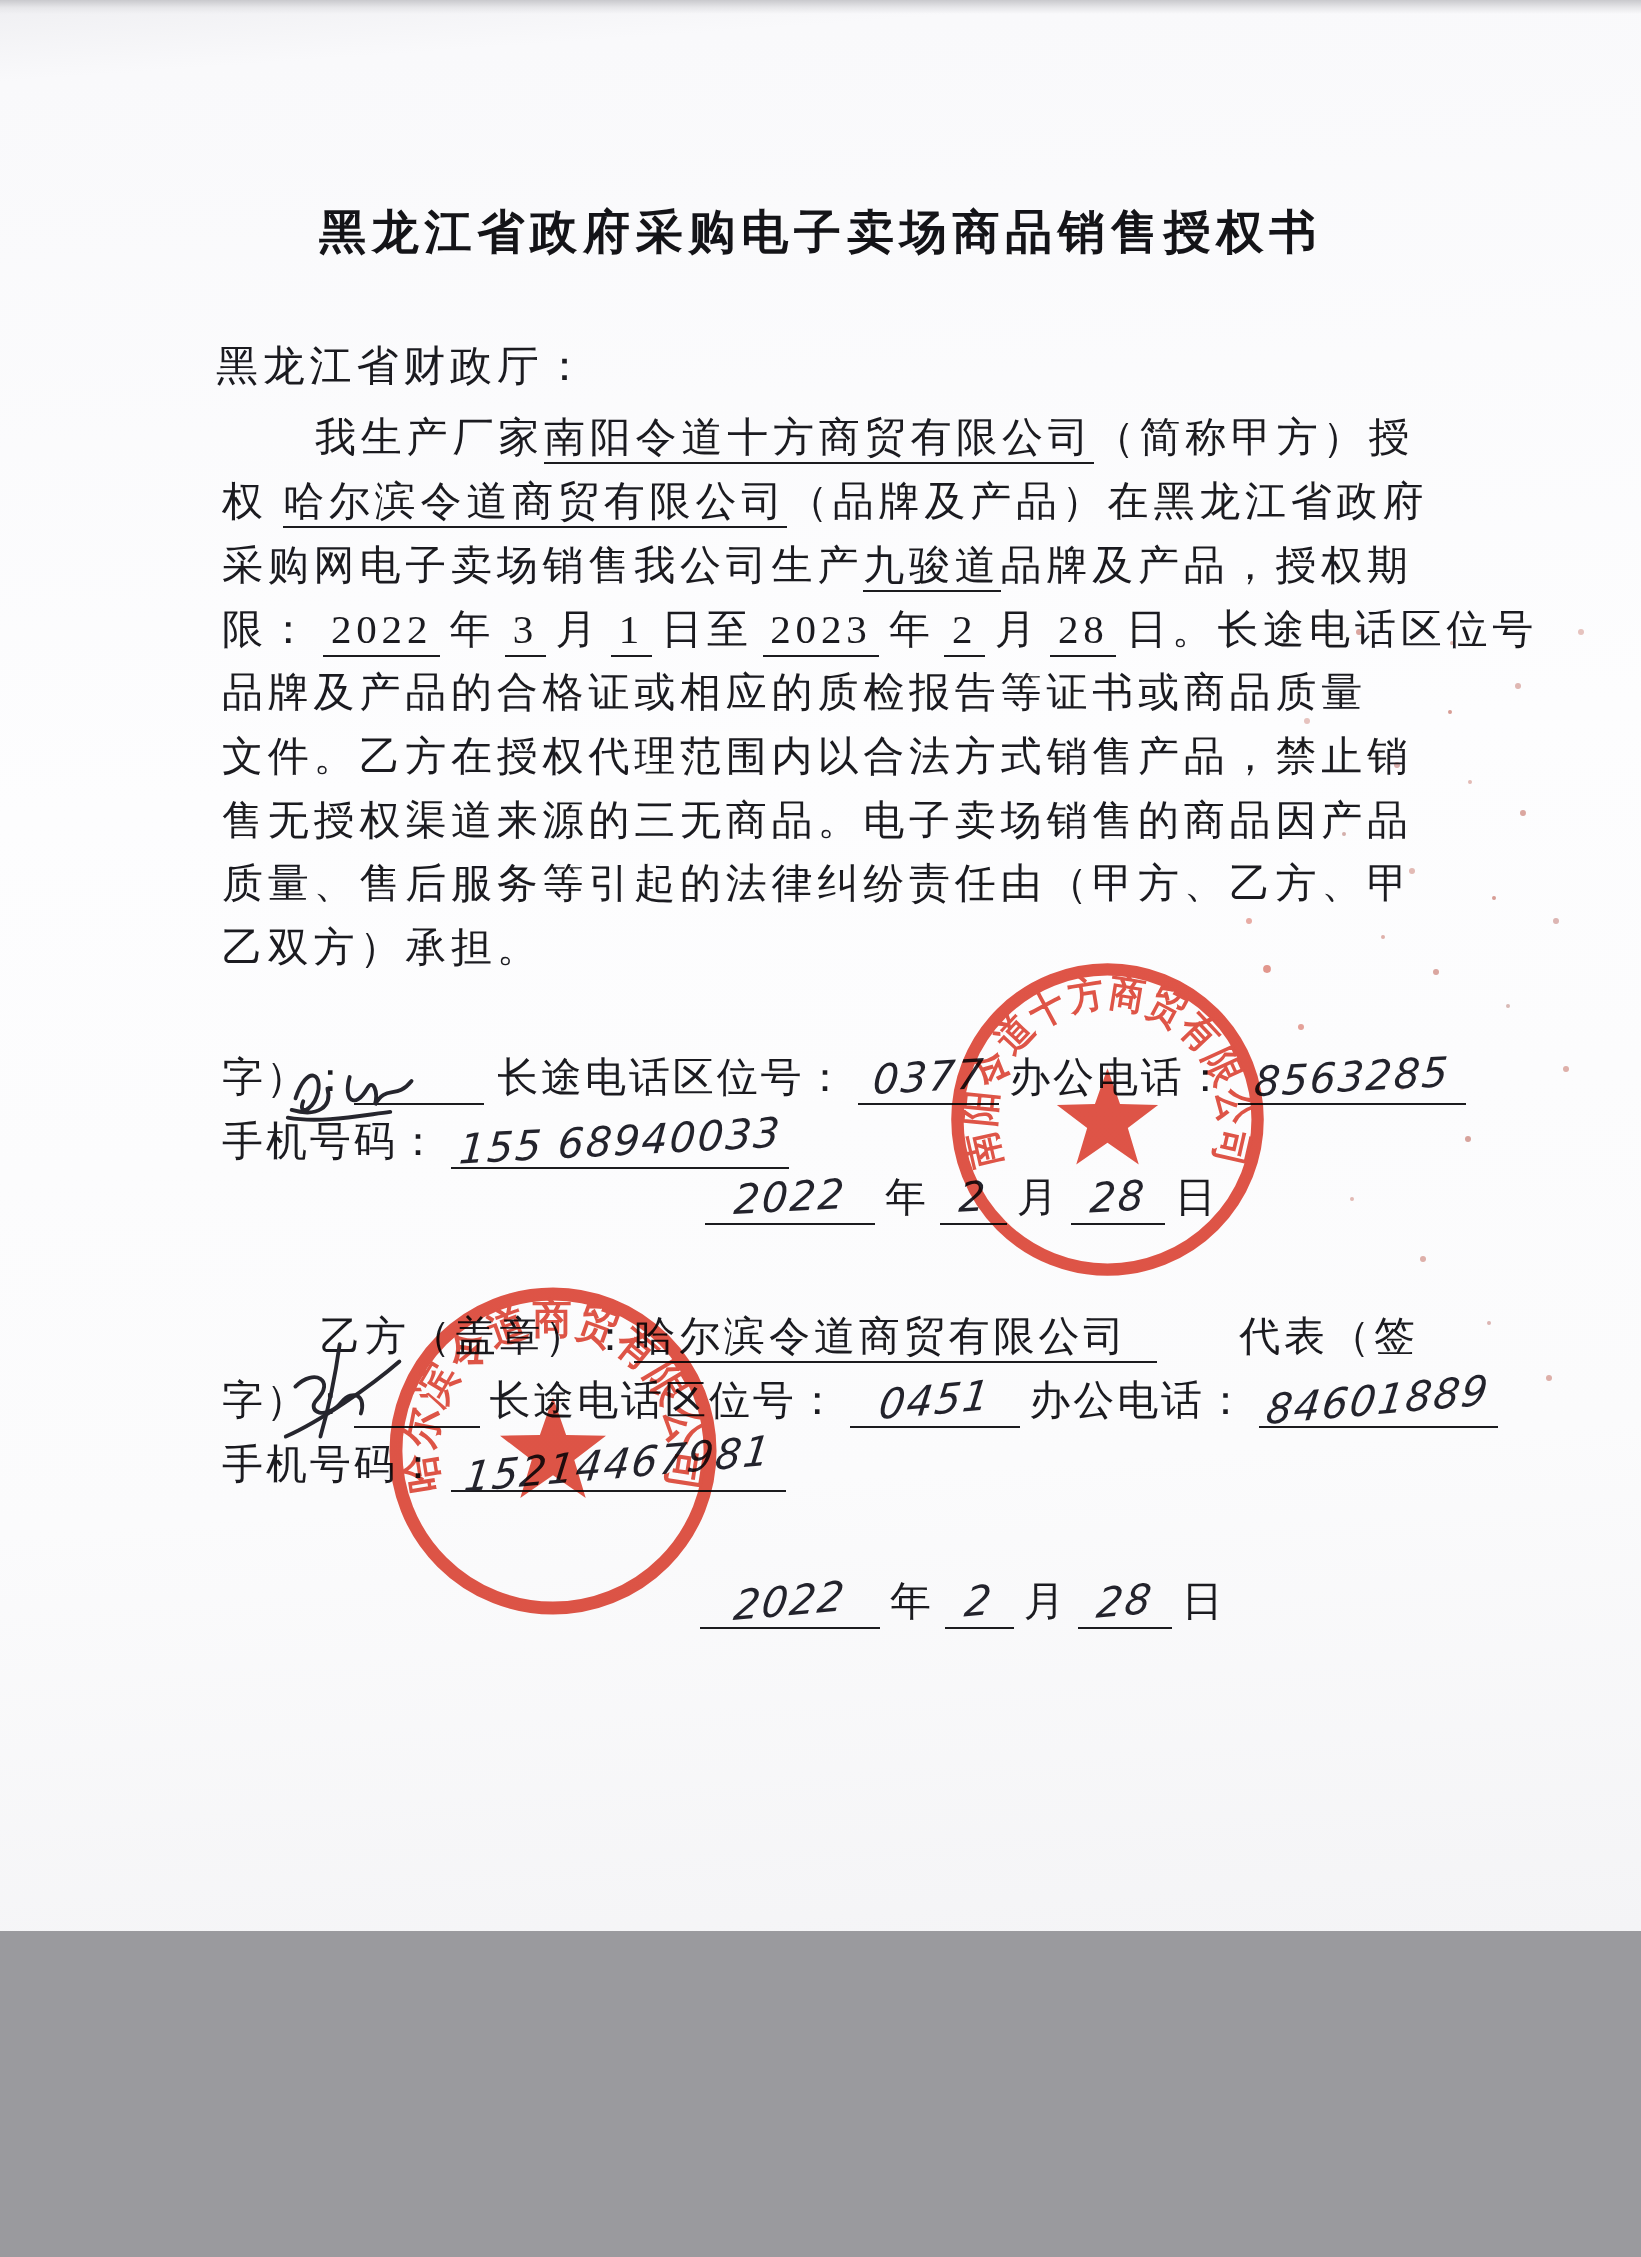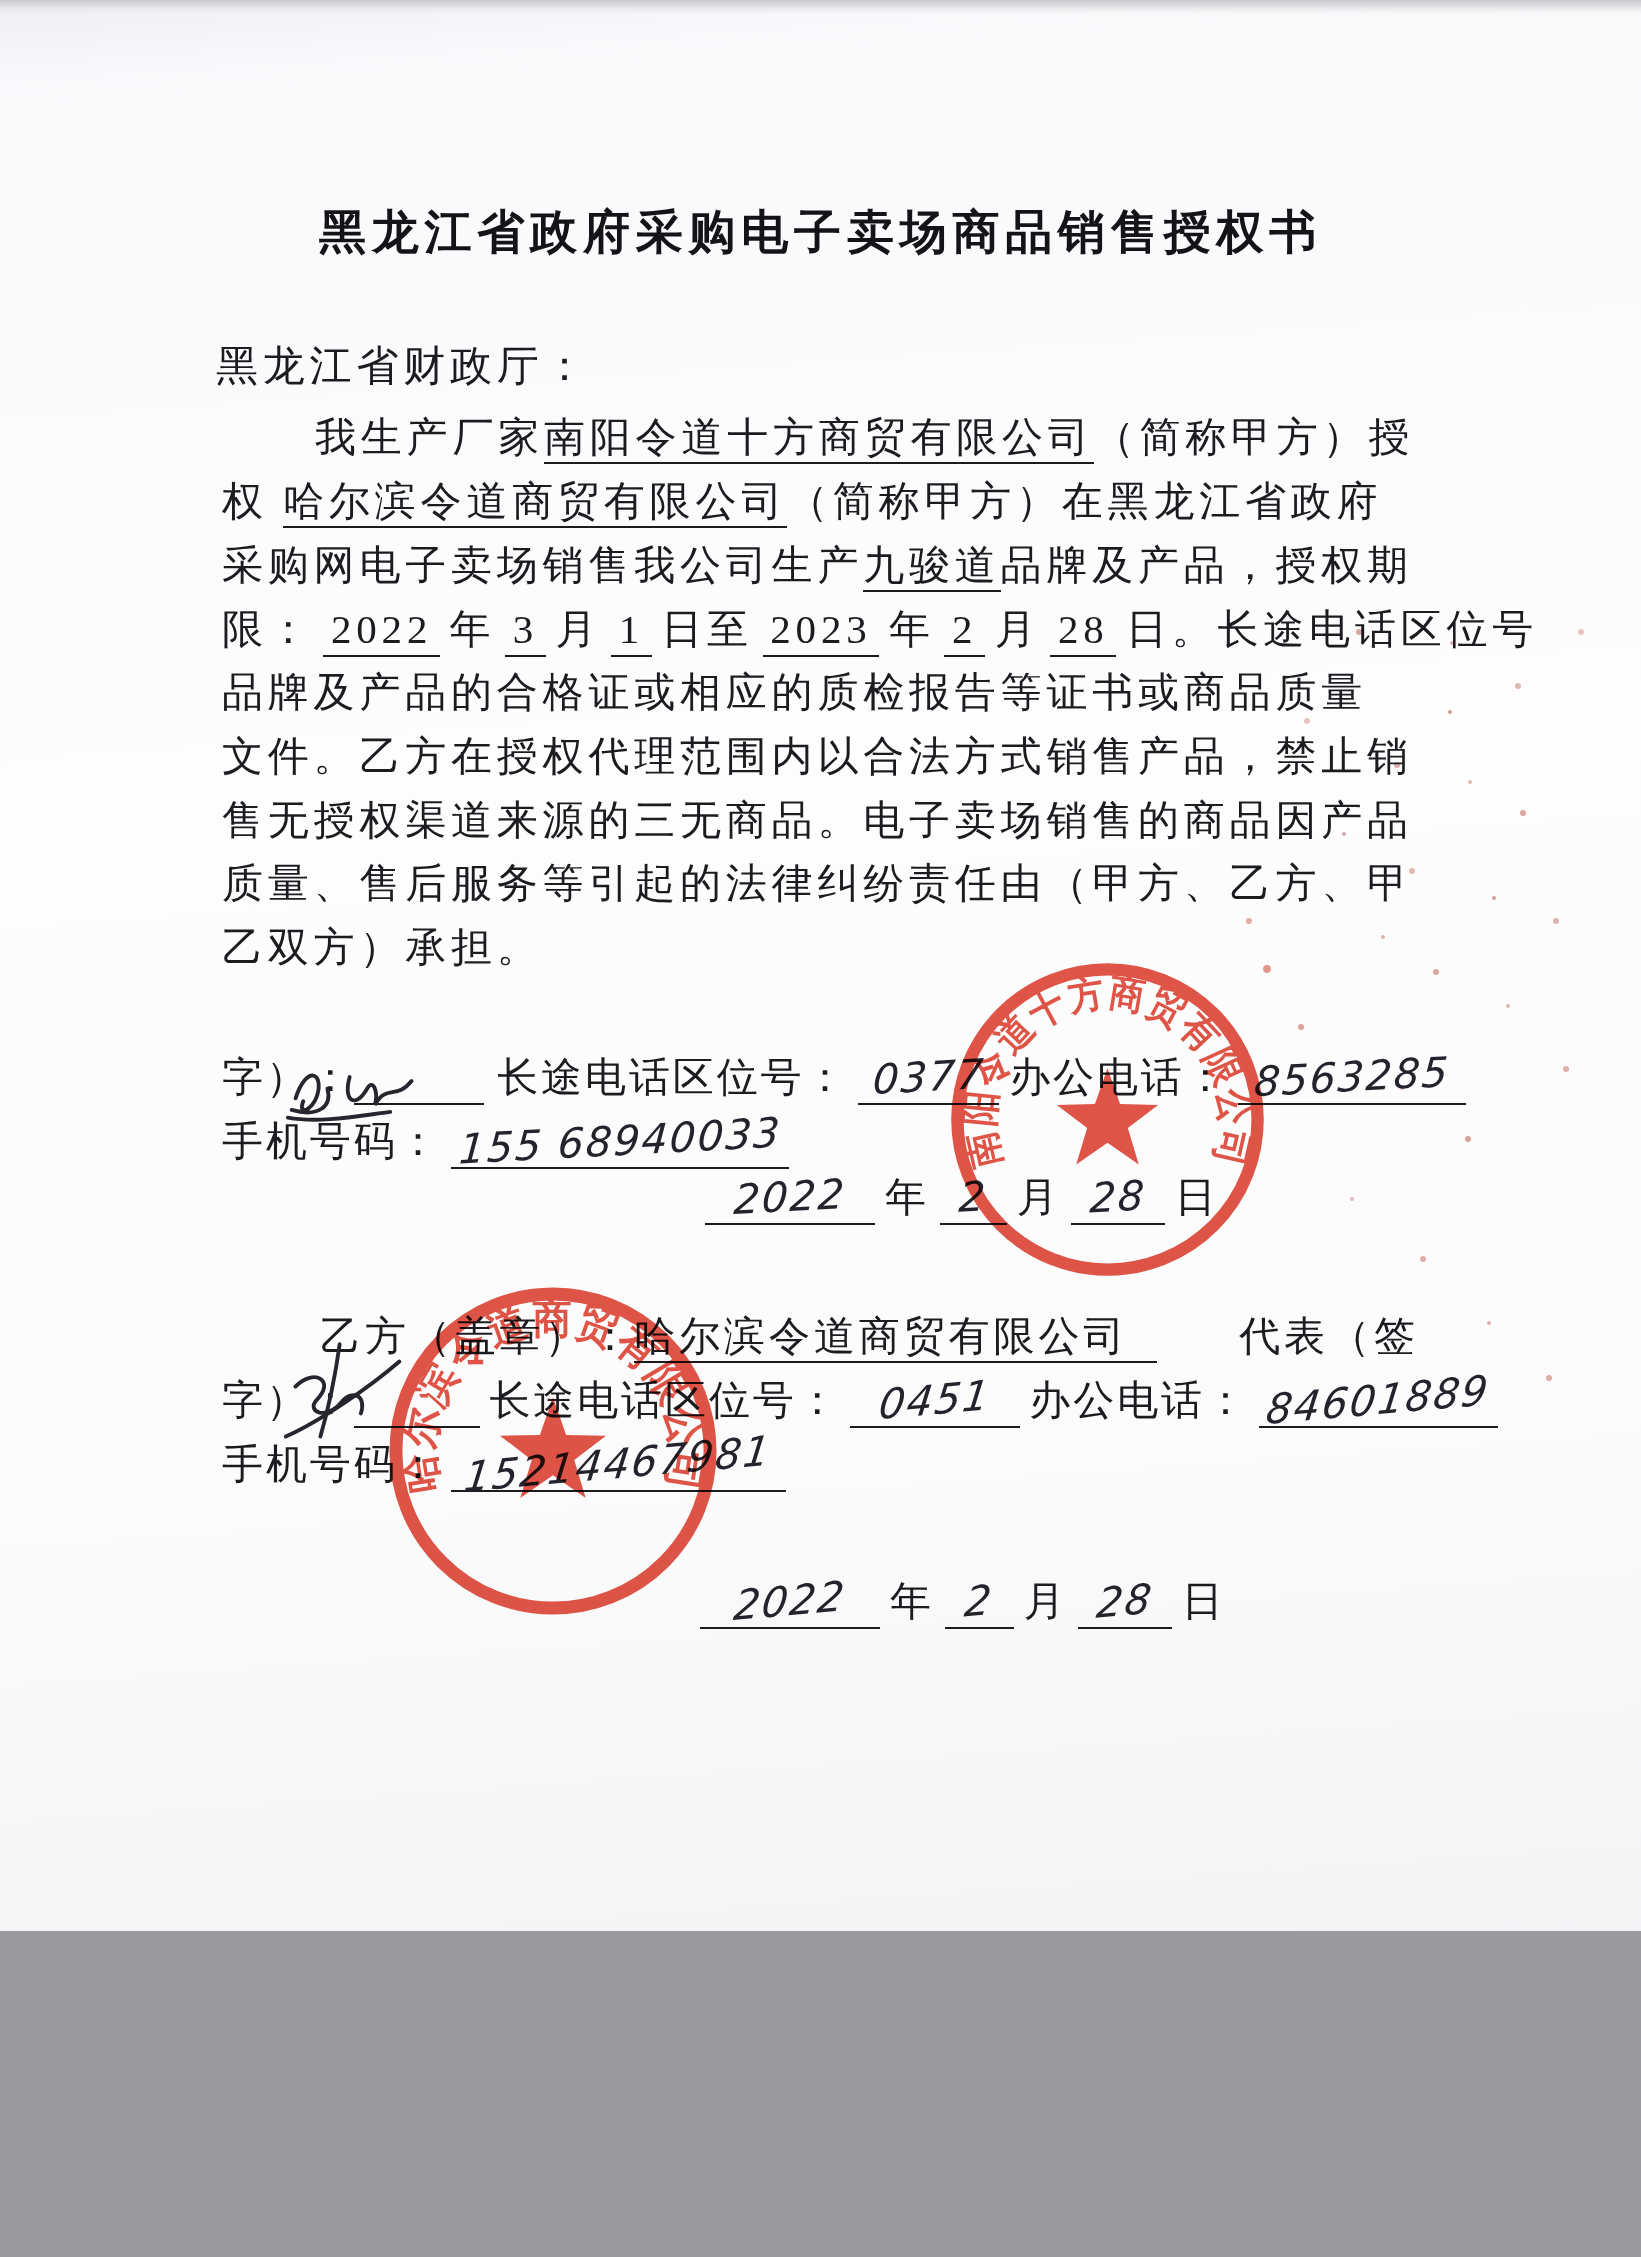--- a/index.html
+++ b/index.html
@@ -61,21 +61,21 @@
   <div class="speckles"></div>
 
   <div class="title">黑龙江省政府采购电子卖场商品销售授权书</div>
 
   <div class="salutation">黑龙江省财政厅：</div>
 
   <div class="bline indent" style="top:410px">
     <span>我生产厂家</span><span class="u">南阳令道十方商贸有限公司</span><span>（简称甲方）授</span>
   </div>
   <div class="bline" style="top:474px">
-    <span>权</span><span class="u" style="margin-left:15.4px">哈尔滨令道商贸有限公司</span><span>（简称甲方）在黑龙江省政府</span>
+    <span>权</span><span class="u" style="margin-left:15.4px">哈尔滨令道商贸有限公司</span><span>（品牌及产品）在黑龙江省政府</span>
   </div>
   <div class="bline" style="top:538px">
     <span>采购网电子卖场销售我公司生产</span><span class="u">九骏道</span><span>品牌及产品，授权期</span>
   </div>
   <div class="bline" style="top:602px">
     <span>限：</span><span class="ud">2022</span><span>年</span><span class="ud">3</span><span>月</span><span class="ud">1</span><span>日至</span><span class="ud">2023</span><span>年</span><span class="ud">2</span><span>月</span><span class="ud">28</span><span>日。长途电话区位号</span>
   </div>
   <div class="bline" style="top:665px">品牌及产品的合格证或相应的质检报告等证书或商品质量</div>
   <div class="bline" style="top:729px">文件。乙方在授权代理范围内以合法方式销售产品，禁止销</div>
   <div class="bline" style="top:793px">售无授权渠道来源的三无商品。电子卖场销售的商品因产品</div>

